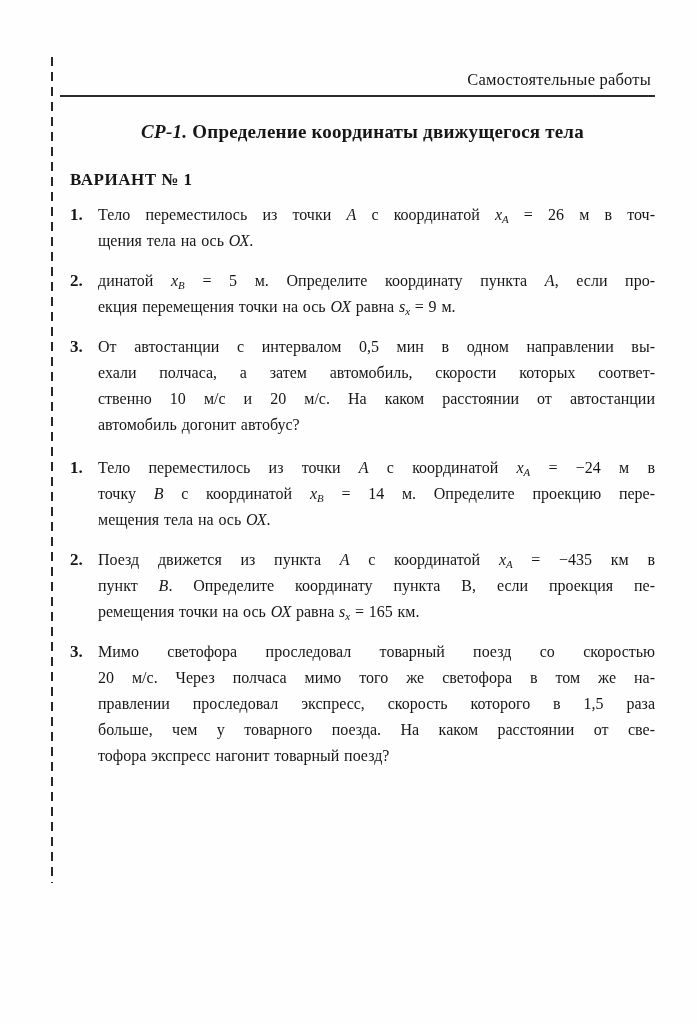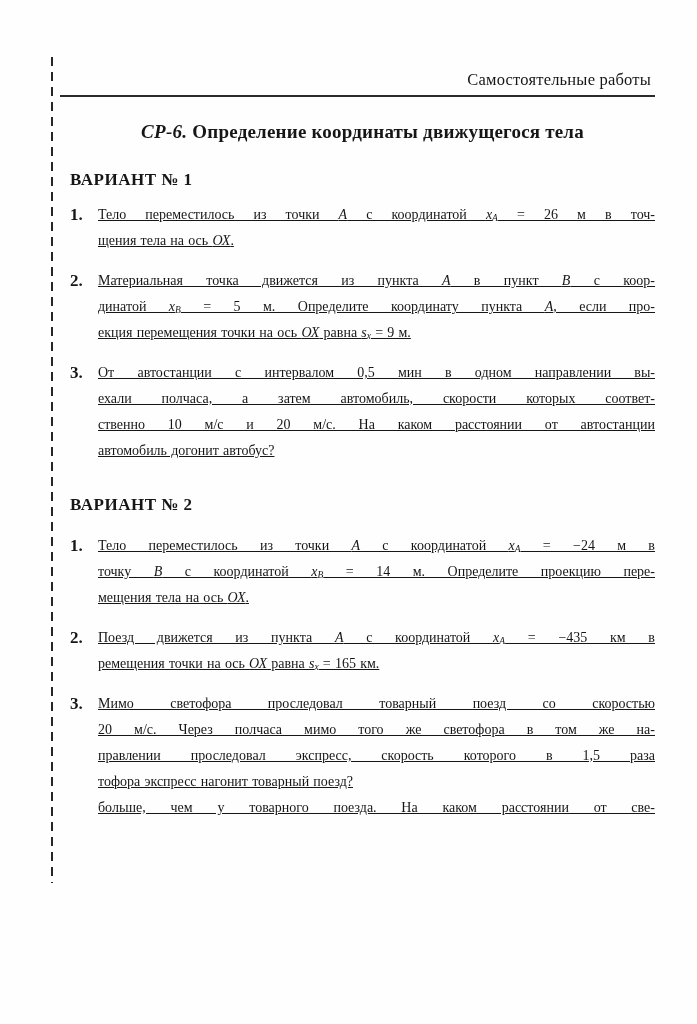--- a/index.html
+++ b/index.html
@@ -66,23 +66,22 @@
   }
   .problem:last-child { margin-bottom: 0; }
   .problem-number {
     flex: 0 0 28px;
     font-weight: bold;
     font-size: 17px;
     line-height: 26px;
   }
   .problem-text {
     flex: 1 1 auto;
-    font-size: 14px;
+    font-size: 16px;
     line-height: 26px;
-    text-decoration: underline;
   }
   .line {
     text-align: justify;
     text-align-last: justify;
     min-height: 26px;
     word-spacing: 0.05em;
   }
   .line.last {
     text-align-last: left;
   }
@@ -97,75 +96,74 @@
 </head>
 <body>
 
 <div class="page">
   <div class="binding"></div>
   <div class="content">
 
     <div class="running-head">Самостоятельные работы</div>
     <div class="rule"></div>
 
-    <div class="doc-title"><i>СР-6.</i> Определение координаты движущегося тела</div>
+    <div class="doc-title"><i>СР-1.</i> Определение координаты движущегося тела</div>
 
     <div class="variant-heading v1">ВАРИАНТ № 1</div>
 
     <div class="problems v1">
       <div class="problem">
         <div class="problem-number">1.</div>
         <div class="problem-text">
           <div class="line">Тело переместилось из точки <i>A</i> с координатой <i>x</i><sub>A</sub> = 26 м в точ-</div>
           <div class="line last">щения тела на ось <i>ОХ</i>.</div>
         </div>
       </div>
       <div class="problem">
         <div class="problem-number">2.</div>
         <div class="problem-text">
-          <div class="line">Материальная точка движется из пункта <i>A</i> в пункт <i>B</i> с коор-</div>
           <div class="line">динатой <i>x</i><sub>B</sub> = 5 м. Определите координату пункта <i>A</i>, если про-</div>
           <div class="line last">екция перемещения точки на ось <i>ОХ</i> равна <i>s</i><sub>x</sub> = 9 м.</div>
         </div>
       </div>
       <div class="problem">
         <div class="problem-number">3.</div>
         <div class="problem-text">
           <div class="line">От автостанции с интервалом 0,5 мин в одном направлении вы-</div>
           <div class="line">ехали полчаса, а затем автомобиль, скорости которых соответ-</div>
           <div class="line">ственно 10 м/с и 20 м/с. На каком расстоянии от автостанции</div>
           <div class="line last">автомобиль догонит автобус?</div>
         </div>
       </div>
     </div>
 
-    <div class="variant-heading v2">ВАРИАНТ № 2</div>
 
     <div class="problems v2">
       <div class="problem">
         <div class="problem-number">1.</div>
         <div class="problem-text">
           <div class="line">Тело переместилось из точки <i>A</i> с координатой <i>x</i><sub>A</sub> = −24 м в</div>
           <div class="line">точку <i>B</i> с координатой <i>x</i><sub>B</sub> = 14 м. Определите проекцию пере-</div>
           <div class="line last">мещения тела на ось <i>ОХ</i>.</div>
         </div>
       </div>
       <div class="problem">
         <div class="problem-number">2.</div>
         <div class="problem-text">
           <div class="line">Поезд движется из пункта <i>A</i> с координатой <i>x</i><sub>A</sub> = −435 км в</div>
+          <div class="line">пункт <i>B</i>. Определите координату пункта В, если проекция пе-</div>
           <div class="line last">ремещения точки на ось <i>ОХ</i> равна <i>s</i><sub>x</sub> = 165 км.</div>
         </div>
       </div>
       <div class="problem">
         <div class="problem-number">3.</div>
         <div class="problem-text">
           <div class="line">Мимо светофора проследовал товарный поезд со скоростью</div>
           <div class="line">20 м/с. Через полчаса мимо того же светофора в том же на-</div>
           <div class="line">правлении проследовал экспресс, скорость которого в 1,5 раза</div>
+          <div class="line">больше, чем у товарного поезда. На каком расстоянии от све-</div>
           <div class="line last">тофора экспресс нагонит товарный поезд?</div>
-          <div class="line">больше, чем у товарного поезда. На каком расстоянии от све-</div>
         </div>
       </div>
     </div>
 
   </div>
 </div>
 
 </body></html>

